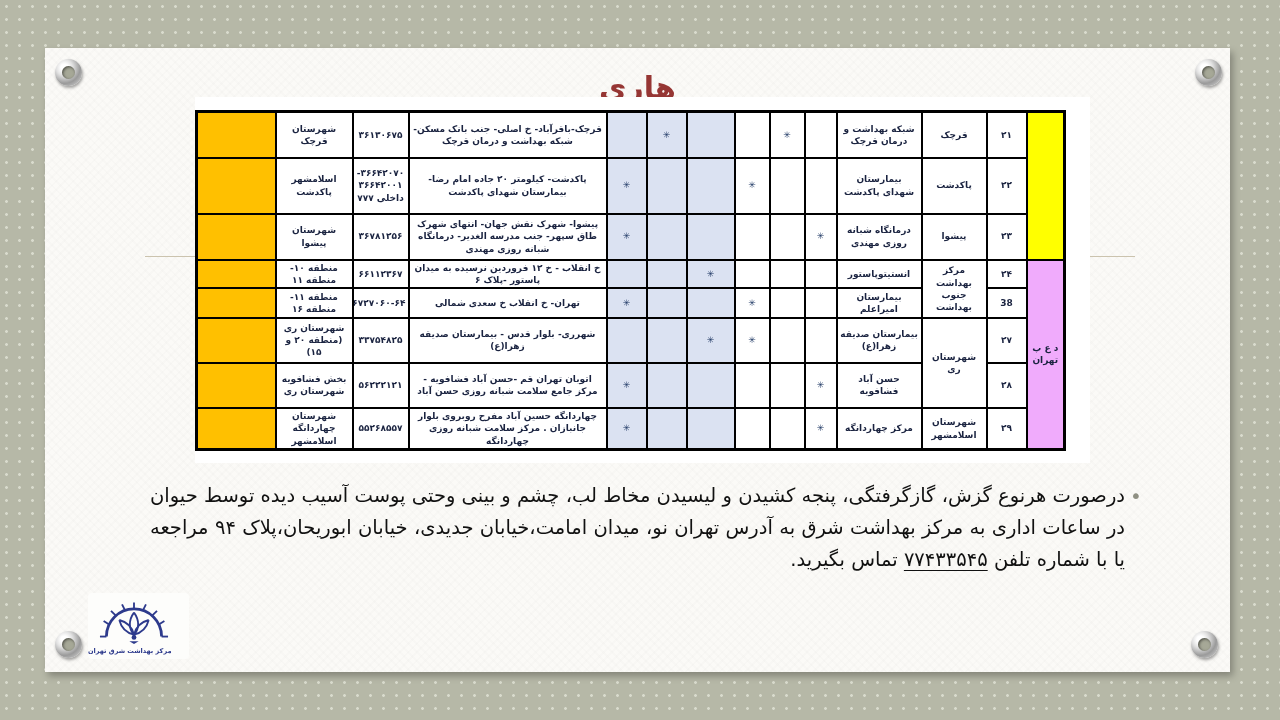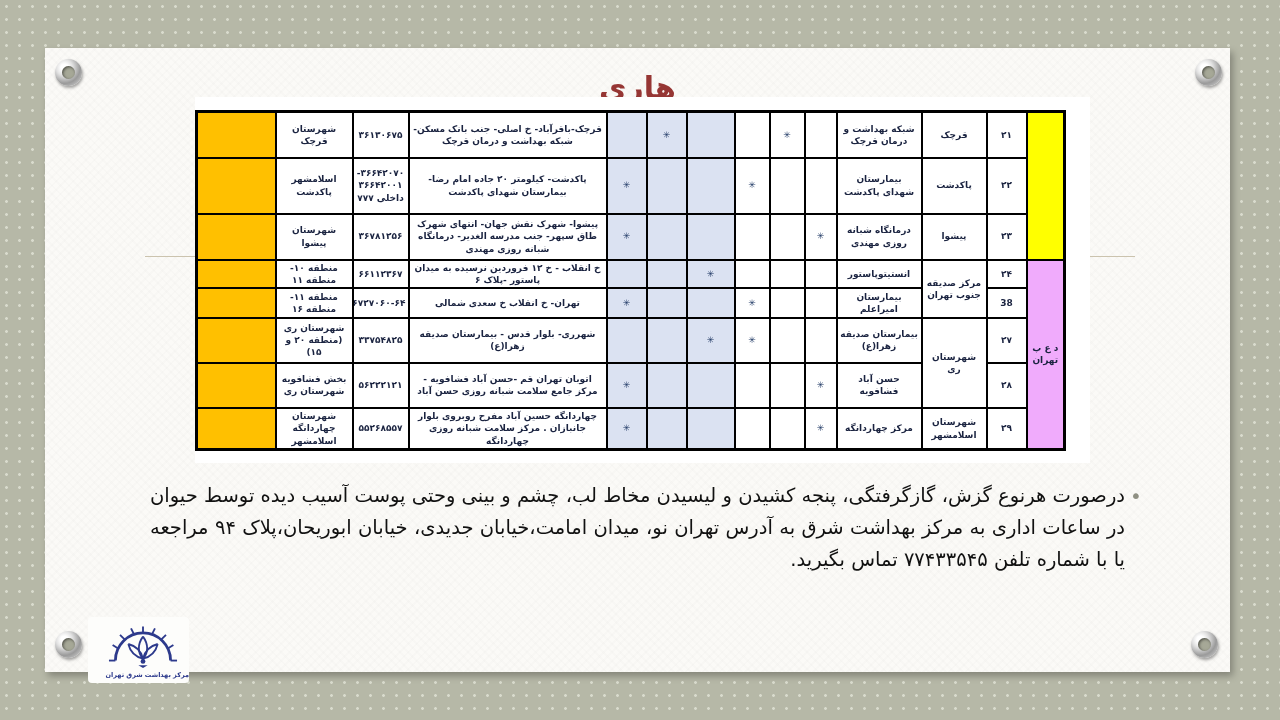--- a/index.html
+++ b/index.html
@@ -70,28 +70,28 @@
   td.c-chk-white { background:#ffffff; }
   td.c-chk-blue, td.c-chk-white { font-size:10px; color:#1f3864; }
   td.c-addr { text-align:right; padding:1px 4px; font-size:8.8px; }
   td.c-orange { background:#FFC000; }
 
   .para {
     position:absolute; left:105px; top:432px; width:975px;
     direction:rtl; text-align:justify;
     font-size:19.5px; line-height:32px; color:#111; font-weight:500;
   }
-  .para .tel { text-underline-offset:4px; }
+  .para .tel { text-decoration:underline; text-underline-offset:4px; }
   .bullet {
     position:absolute; left:1085px; top:436px; font-size:20px; color:#8f9083;
   }
 
   .logo {
-    position:absolute; left:43px; top:569px; width:101px; height:66px;
-    background:#fdfdfb; border-radius:4px; text-align:right; padding-top:3px;
+    position:absolute; left:43px; top:545px; width:101px; height:66px;
+    background:#fdfdfb; border-radius:4px; text-align:left; padding-top:3px;
   }
   .logo-caption {
     font-size:6.5px; color:#2d3a8c; font-weight:bold; direction:rtl;
     margin-top:-1px; letter-spacing:.5px;
   }
 </style>
 </head>
 <body>
 
 <div class="card">
@@ -164,21 +164,21 @@
         <td class="c-chk-blue"></td>
         <td class="c-chk-blue">✳</td>
         <td class="c-addr">پیشوا- شهرک نقش جهان- انتهای شهرک طاق سپهر- جنب مدرسه الغدیر- درمانگاه شبانه روزی مهندی</td>
         <td>۳۶۷۸۱۲۵۶</td>
         <td>شهرستان پیشوا</td>
         <td class="c-orange"></td>
       </tr>
       <tr class="r3">
         <td class="c-status-blue" rowspan="5">د ع پ تهران</td>
         <td>۲۴</td>
-        <td rowspan="2">مرکز صدیقه جنوب تهران</td>
+        <td rowspan="2">مرکز بهداشت جنوب بهداشت</td>
         <td>انستیتوپاستور</td>
         <td class="c-chk-white"></td>
         <td class="c-chk-white"></td>
         <td class="c-chk-white"></td>
         <td class="c-chk-blue">✳</td>
         <td class="c-chk-blue"></td>
         <td class="c-chk-blue"></td>
         <td class="c-addr">خ انقلاب - خ ۱۲ فروردین نرسیده به میدان پاستور -پلاک ۶</td>
         <td>۶۶۱۱۲۳۶۷</td>
         <td>منطقه ۱۰-منطقه ۱۱</td>

